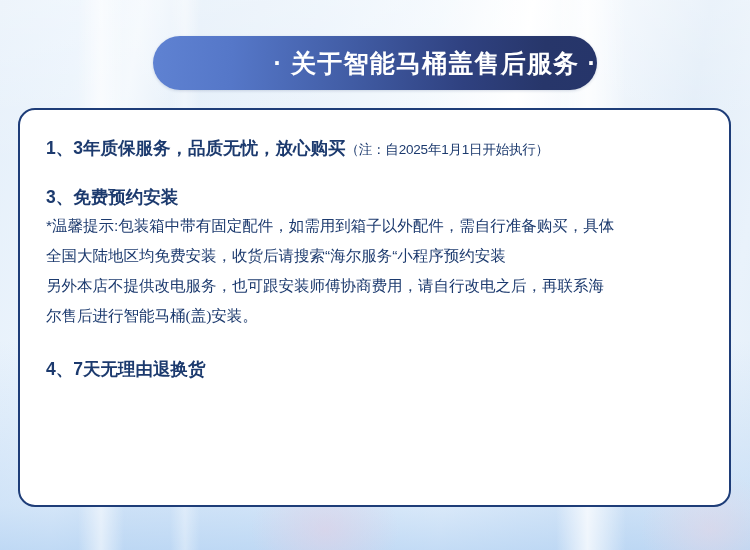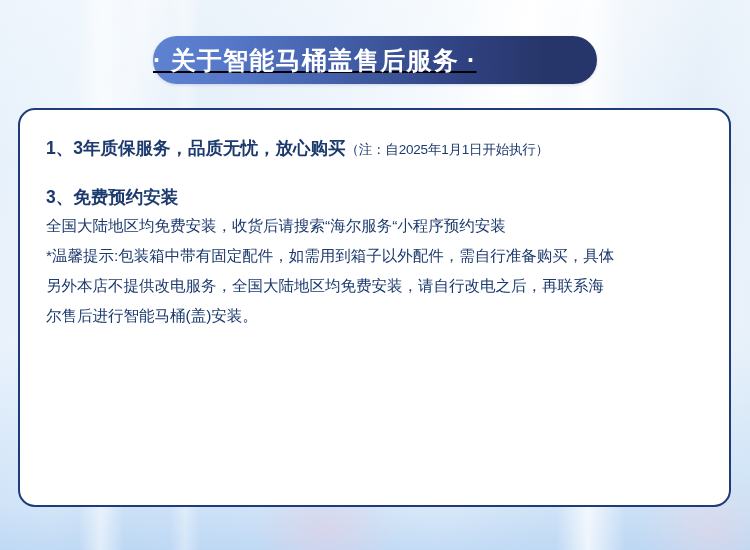--- a/index.html
+++ b/index.html
@@ -72,28 +72,27 @@
     background: radial-gradient(ellipse at center, rgba(231,212,226,0.5) 0%, rgba(231,212,226,0) 70%);
     pointer-events: none;
   }
 
   
   #title-pill {
     position: absolute;
     left: 153px;
     top: 36px;
     width: 444px;
-    height: 48px;
+    height: 54px;
     border-radius: 27px;
     background: linear-gradient(93deg, #5f82d2 0%, #5577c8 18%, #415ca4 45%, #2f4180 70%, #27366a 88%, #26356a 100%);
     display: flex;
     align-items: center;
-    justify-content: flex-start;
+    justify-content: flex-end;
     box-shadow: 0 1px 3px rgba(40,60,110,0.18);
-    text-decoration: underline;
   }
   #title-pill .pill-text {
     color: #ffffff;
     font-size: 25px;
     font-weight: bold;
     letter-spacing: 1.2px;
     white-space: nowrap;
     line-height: 1;
   }
 
@@ -128,21 +127,21 @@
     letter-spacing: -0.2px;
   }
 
   .body-line {
     font-size: 15.5px;
     font-weight: normal;
     margin-bottom: 8px;
   }
 
   .spaced-1 { margin-bottom: 11px; }
-  .spaced-2 { margin-bottom: 30px; }
+  .spaced-2 { margin-bottom: 30px; font-family: Liberation Serif, serif; }
   .tight    { margin-bottom: 5px; margin-top: 24px; }
 </style>
 </head>
 <body>
 
 <div id="page">
 
   <div class="streak streak-a"></div>
   <div class="streak streak-b"></div>
   <div class="streak streak-c"></div>
@@ -157,21 +156,24 @@
 
     <div class="line heading spaced-1">
       <span>1、3年质保服务，品质无忧，放心购买</span><span class="note">（注：自2025年1月1日开始执行）</span>
     </div>
 
 
     <div class="line heading tight">
       <span>3、免费预约安装</span>
     </div>
 
+    <div class="line body-line">*温馨提示:包装箱中带有固定配件，如需用到箱子以外配件，需自行准备购买，具体</div>
     <div class="line body-line">全国大陆地区均免费安装，收货后请搜索“海尔服务“小程序预约安装</div>
-    <div class="line body-line">*温馨提示:包装箱中带有固定配件，如需用到箱子以外配件，需自行准备购买，具体</div>
-    <div class="line body-line">另外本店不提供改电服务，全国大陆地区均免费安装，请自行改电之后，再联系海</div>
+    <div class="line body-line">另外本店不提供改电服务，也可跟安装师傅协商费用，请自行改电之后，再联系海</div>
     <div class="line body-line spaced-2">尔售后进行智能马桶(盖)安装。</div>
 
+    <div class="line heading tight">
+      <span>4、7天无理由退换货</span>
+    </div>
 
 
   </div>
 </div>
 
 </body></html>

